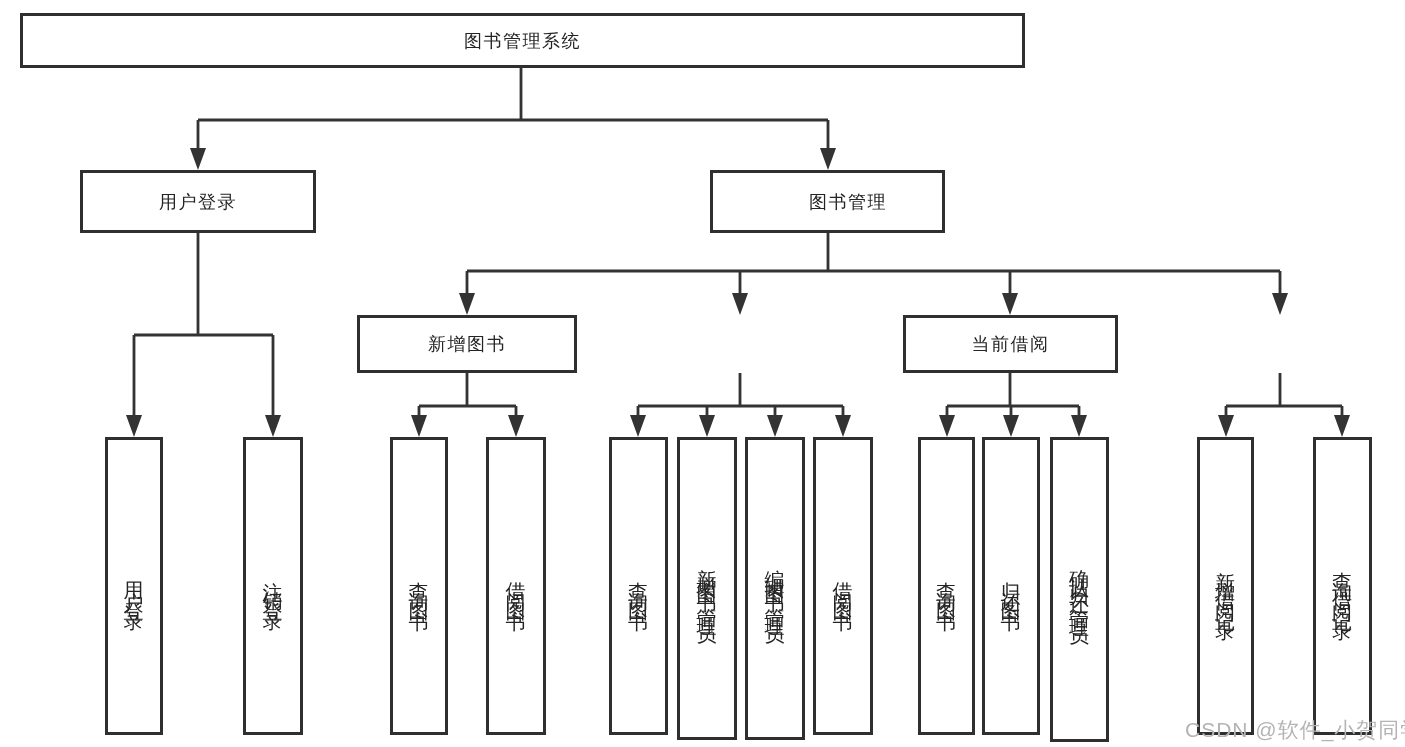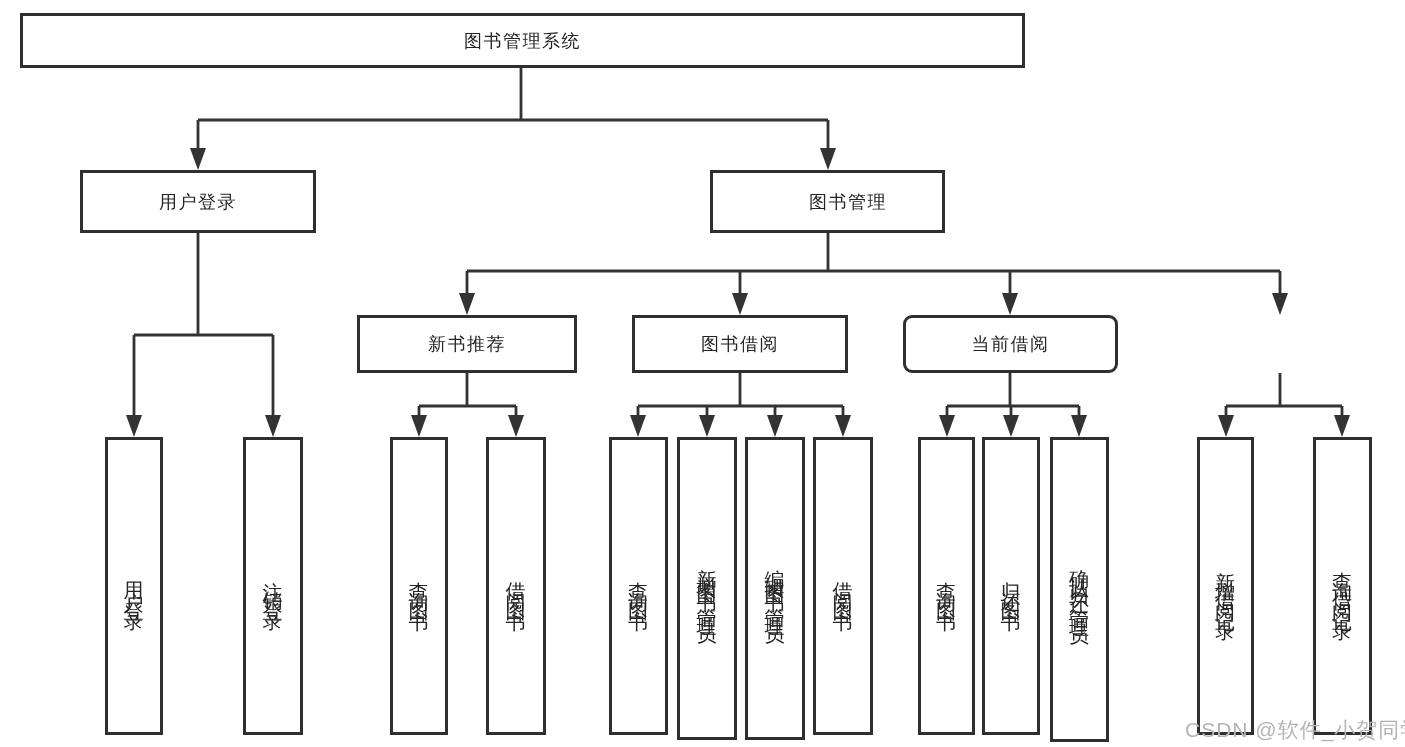--- a/index.html
+++ b/index.html
@@ -75,23 +75,22 @@
       M630,415 H646 L638,437 Z M699,415 H715 L707,437 Z M767,415 H783 L775,437 Z M835,415 H851 L843,437 Z
       M939,415 H955 L947,437 Z M1003,415 H1019 L1011,437 Z M1071,415 H1087 L1079,437 Z
       M1218,415 H1234 L1226,437 Z M1334,415 H1350 L1342,437 Z"></path>
   </svg>
 
   <div class="box hbox" style="left:20px; top:13px; width:1005px; height:55px;">图书管理系统</div>
 
   <div class="box hbox" style="left:80px; top:170px; width:236px; height:63px;">用户登录</div>
   <div class="box hbox" style="left:710px; top:170px; width:235px; height:63px;padding-left:41px;">图书管理</div>
 
-  <div class="box hbox" style="left:357px; top:315px; width:220px; height:58px;">新书推荐</div>
-  <div class="box hbox" style="left:632px; top:315px; width:216px; height:58px;">图书借阅</div>
-  <div class="box hbox" style="left:903px; top:315px; width:215px; height:58px;border-radius:9px;">当前借阅</div>
+  <div class="box hbox" style="left:357px; top:315px; width:220px; height:58px;">新增图书</div>
+  <div class="box hbox" style="left:903px; top:315px; width:215px; height:58px;">当前借阅</div>
 
   <div class="box vbox" style="left:105px; top:437px; width:58px; height:298px;">用户登录</div>
   <div class="box vbox" style="left:243px; top:437px; width:60px; height:298px;">注销登录</div>
 
   <div class="box vbox" style="left:390px; top:437px; width:58px; height:298px;">查询图书</div>
   <div class="box vbox" style="left:486px; top:437px; width:60px; height:298px;">借阅图书</div>
 
   <div class="box vbox" style="left:609px; top:437px; width:59px; height:298px;">查询图书</div>
   <div class="box vbox tight" style="left:677px; top:437px; width:60px; height:303px;">新增图书（管理员）</div>
   <div class="box vbox tight" style="left:745px; top:437px; width:60px; height:303px;">编辑图书（管理员）</div>

